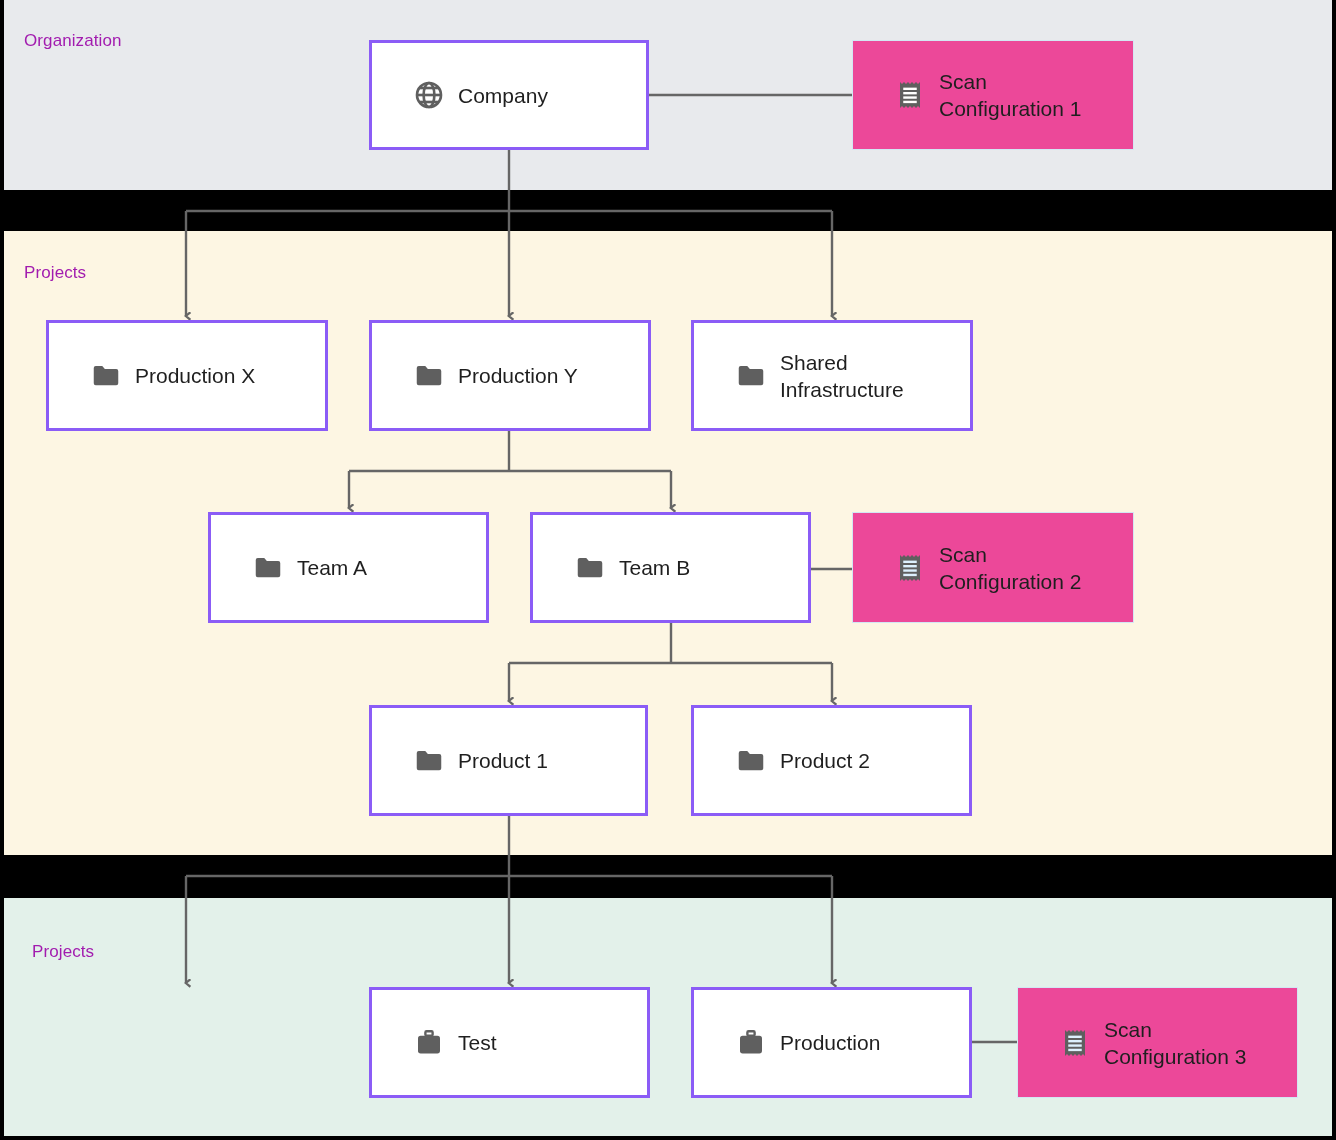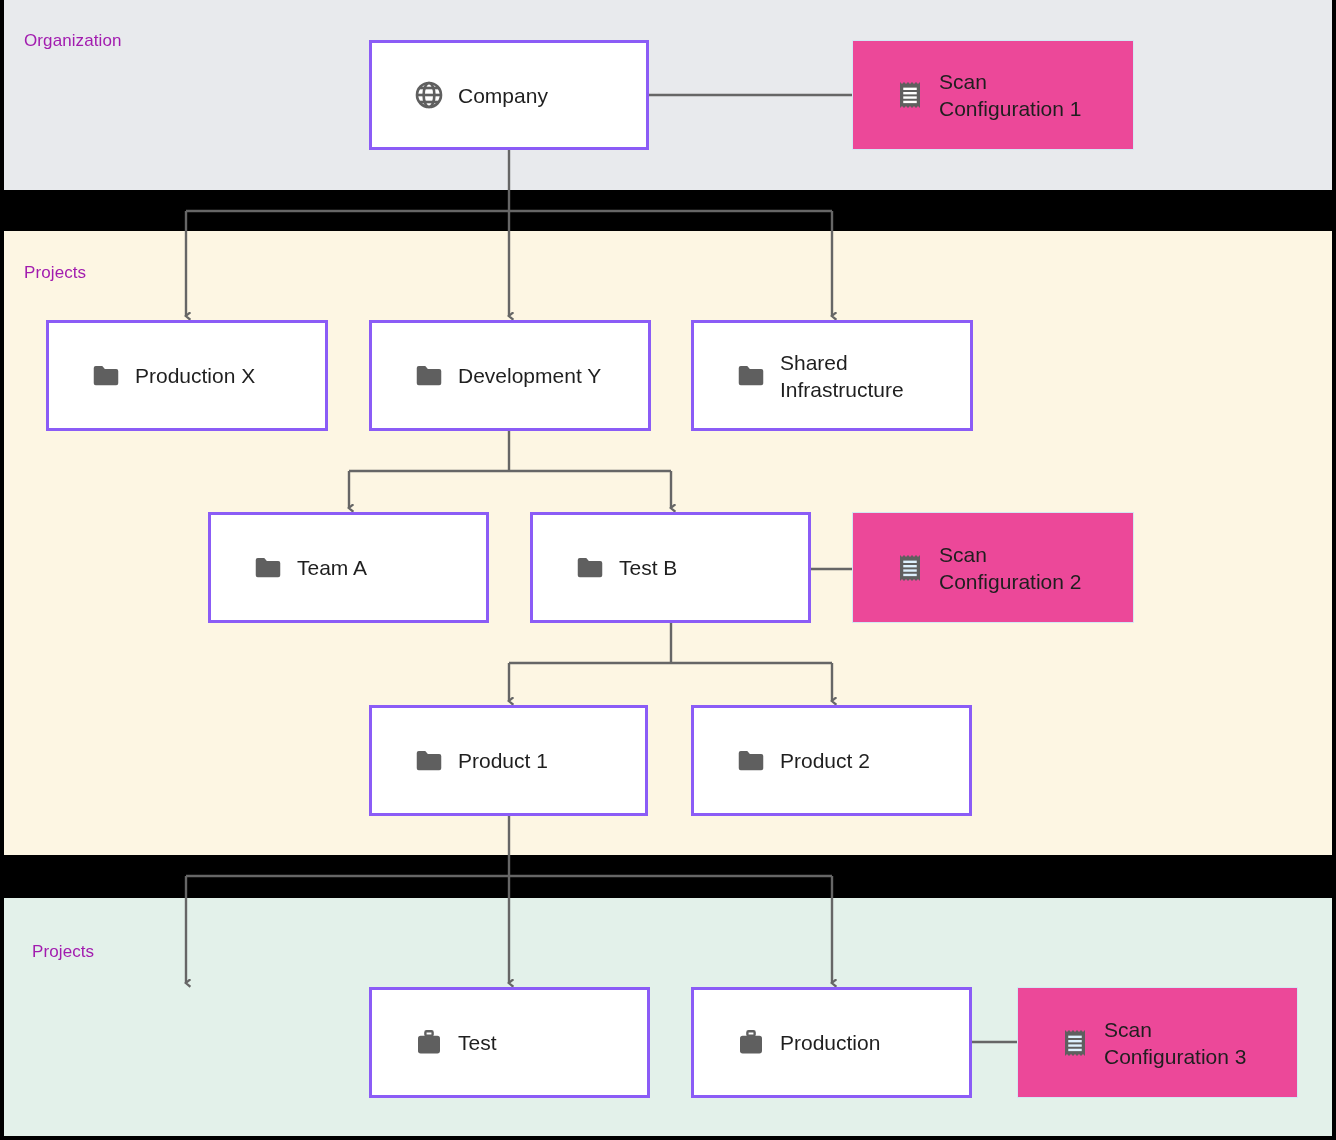--- a/index.html
+++ b/index.html
@@ -178,21 +178,21 @@
       </svg>
       <div class="node-label">Production X</div>
     </div>
   </div>
 
   <div class="node" style="left:365px; top:320px; width:282px; height:111px;">
     <div class="node-inner">
       <svg class="node-icon" viewBox="0 0 24 24">
         <path d="M2.2,5.6 a1.6,1.6 0 0 1 1.6,-1.6 h5.2 l2.1,2.3 h9.1 a1.6,1.6 0 0 1 1.6,1.6 v9.9 a1.6,1.6 0 0 1 -1.6,1.6 h-16.4 a1.6,1.6 0 0 1 -1.6,-1.6 Z" fill="#5f5f5f"></path>
       </svg>
-      <div class="node-label">Development Y</div>
+      <div class="node-label">Production Y</div>
     </div>
   </div>
 
   <div class="node" style="left:687px; top:320px; width:282px; height:111px;">
     <div class="node-inner">
       <svg class="node-icon" viewBox="0 0 24 24">
         <path d="M2.2,5.6 a1.6,1.6 0 0 1 1.6,-1.6 h5.2 l2.1,2.3 h9.1 a1.6,1.6 0 0 1 1.6,1.6 v9.9 a1.6,1.6 0 0 1 -1.6,1.6 h-16.4 a1.6,1.6 0 0 1 -1.6,-1.6 Z" fill="#5f5f5f"></path>
       </svg>
       <div class="node-label">Shared
 Infrastructure</div>
@@ -206,21 +206,21 @@
       </svg>
       <div class="node-label">Team A</div>
     </div>
   </div>
 
   <div class="node" style="left:526px; top:512px; width:281px; height:111px;">
     <div class="node-inner">
       <svg class="node-icon" viewBox="0 0 24 24">
         <path d="M2.2,5.6 a1.6,1.6 0 0 1 1.6,-1.6 h5.2 l2.1,2.3 h9.1 a1.6,1.6 0 0 1 1.6,1.6 v9.9 a1.6,1.6 0 0 1 -1.6,1.6 h-16.4 a1.6,1.6 0 0 1 -1.6,-1.6 Z" fill="#5f5f5f"></path>
       </svg>
-      <div class="node-label">Test B</div>
+      <div class="node-label">Team B</div>
     </div>
   </div>
 
   <div class="node scan" style="left:848px; top:512px; width:282px; height:111px;">
     <div class="node-inner">
       <svg class="node-icon" viewBox="0 0 24 24">
         <path d="M4,1.6 L5.6,3.2 L7.2,1.6 L8.8,3.2 L10.4,1.6 L12,3.2 L13.6,1.6 L15.2,3.2 L16.8,1.6 L18.4,3.2 L20,1.6
                  L20,22.4 L18.4,20.8 L16.8,22.4 L15.2,20.8 L13.6,22.4 L12,20.8 L10.4,22.4 L8.8,20.8 L7.2,22.4 L5.6,20.8 L4,22.4 Z" fill="#5f5f5f"></path>
         <rect x="6.6" y="6.1" width="10.8" height="1.9" fill="#ddf0fd"></rect>
         <rect x="6.6" y="9.6" width="10.8" height="1.9" fill="#ddf0fd"></rect>

